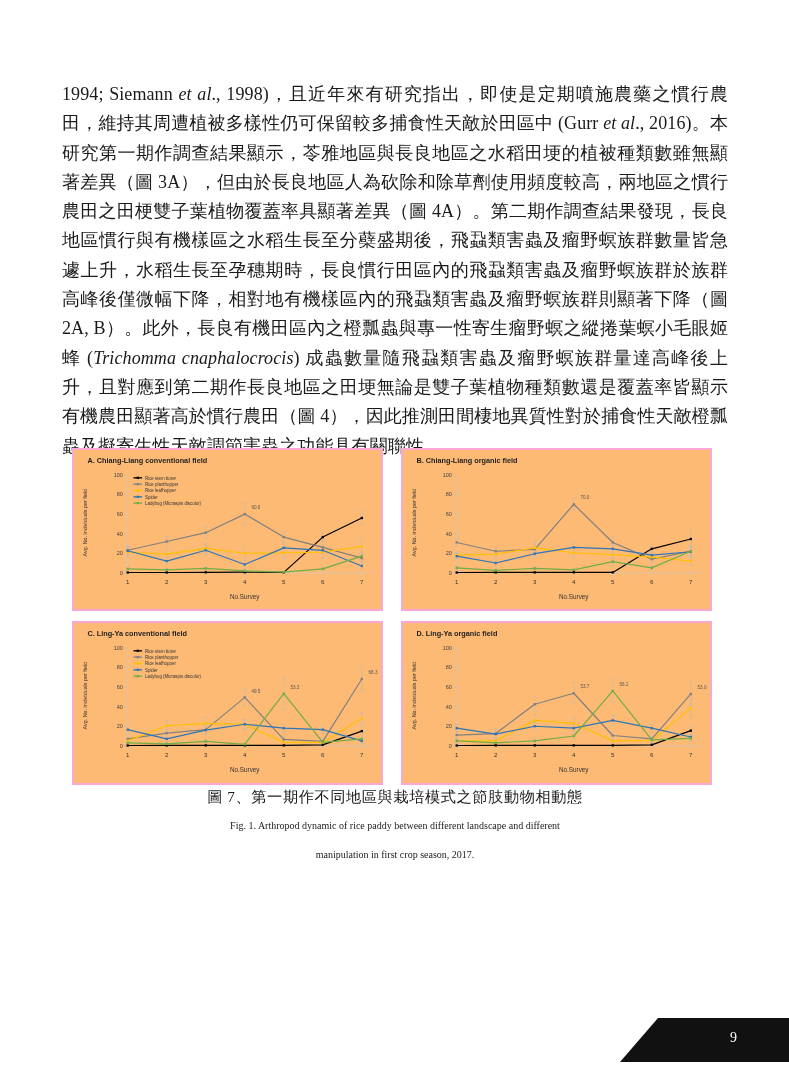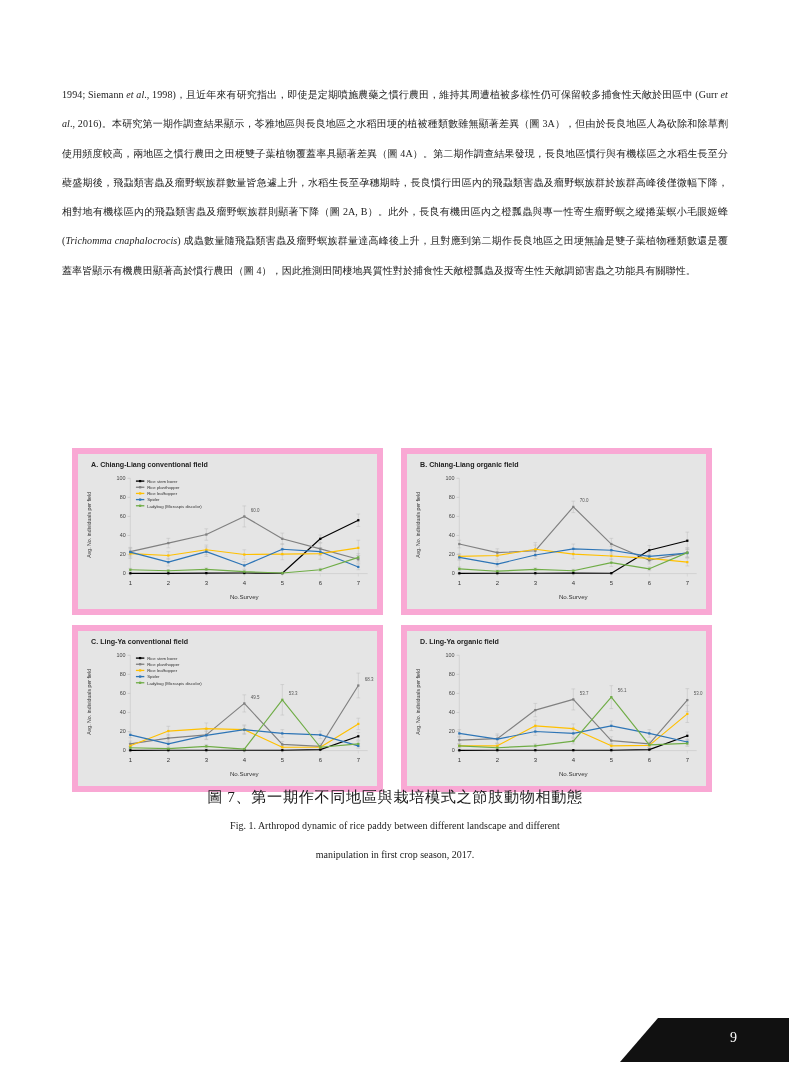--- a/index.html
+++ b/index.html
@@ -15,21 +15,21 @@
     overflow: hidden;
     font-family: "Liberation Serif", "DejaVu Serif", serif;
   }
 
   
   #bodytext {
     position: absolute;
     left: 62px;
     top: 80px;
     width: 666px;
-    font-size: 10px;
+    font-size: 18px;
     line-height: 29.3px;
     color: #1a1a1a;
     text-align: justify;
     text-justify: inter-character;
     letter-spacing: 0.1px;
   }
   #bodytext p {
     margin: 0;
     text-indent: 0;
   }
@@ -45,22 +45,22 @@
   }
   .chart-grid {
     display: grid;
     grid-template-columns: 1fr 1fr;
     grid-template-rows: 1fr 1fr;
     gap: 10px 18px;
     width: 100%;
     height: 100%;
   }
   .panel {
-    border: 6px solid #f9a8d4;
-    background: #e5e5e5;
+    border: 2px solid #f9a8d4;
+    background: #fdba74;
     position: relative;
   }
   .panel svg { display: block; width: 100%; height: 100%; }
 
   
   #caption {
     position: absolute;
     left: 62px;
     top: 784px;
     width: 666px;

